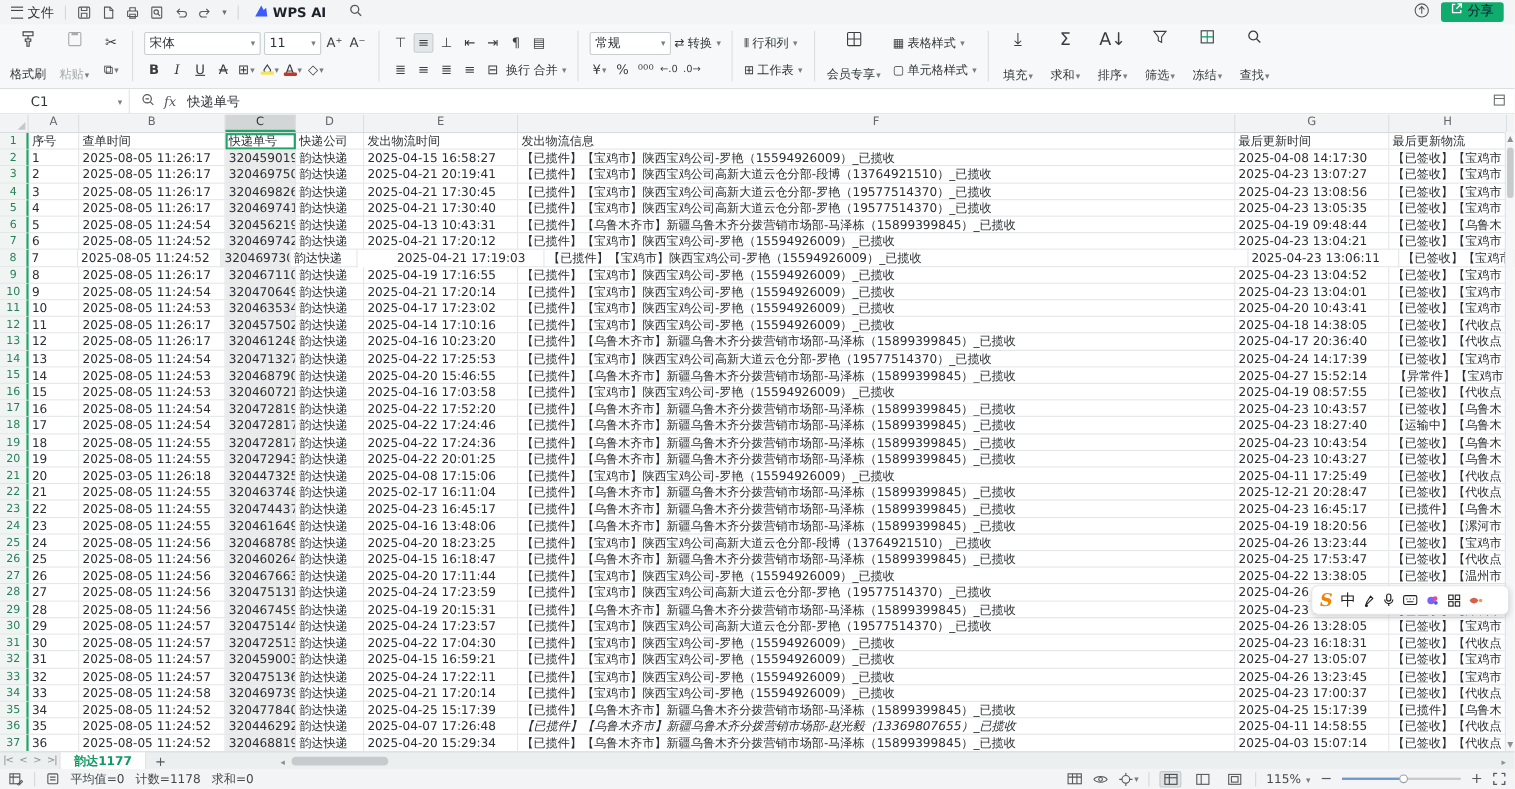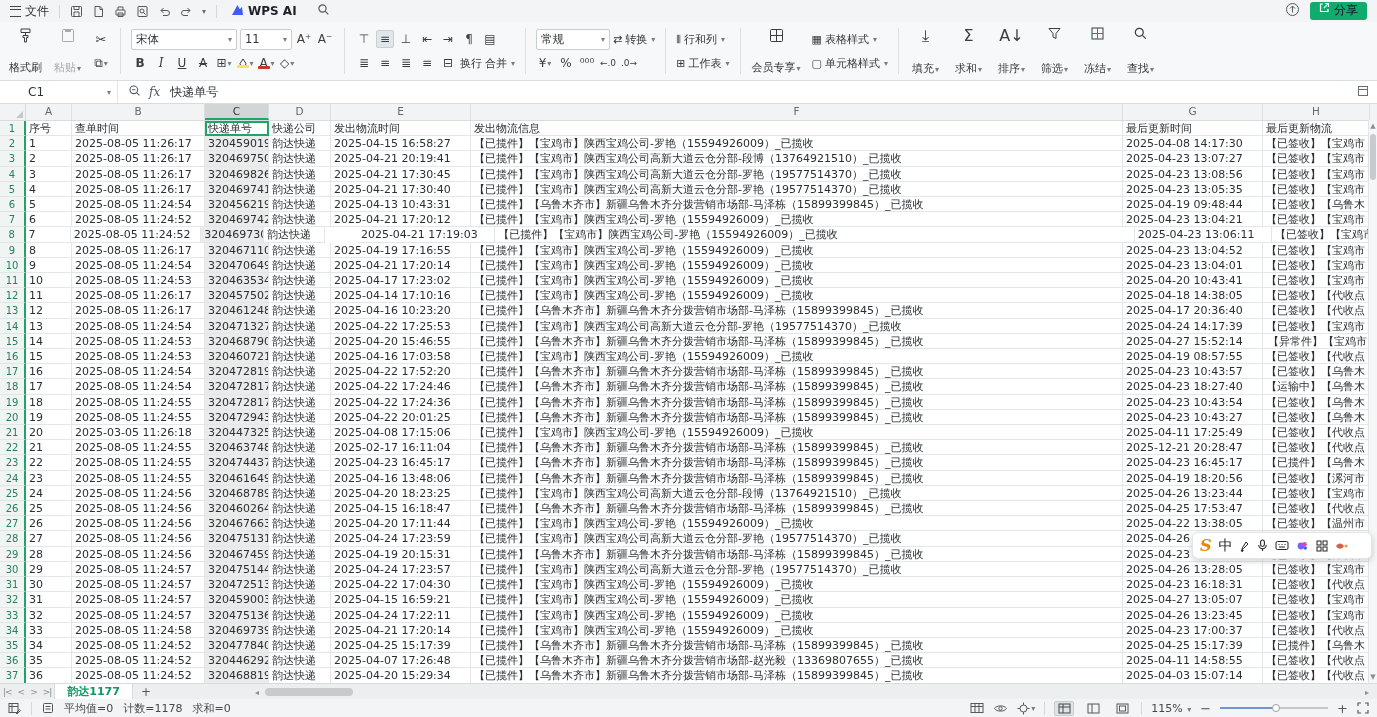--- a/index.html
+++ b/index.html
@@ -744,21 +744,21 @@
         <div class="cell" style="width: 140px; line-height: 15.216px;">2025-04-25 15:17:39</div>
         <div class="cell" style="width: 107px; line-height: 15.216px;">【已揽件】【乌鲁木</div>
       </div>
       <div class="grow-row" style="height: 15.216px;">
         <div class="gut" style="width: 26px; line-height: 15.216px;">36</div>
         <div class="cell" style="width: 46px; line-height: 15.216px;">35</div>
         <div class="cell" style="width: 133px; line-height: 15.216px;">2025-08-05 11:24:52</div>
         <div class="cell csel" style="width: 64px; line-height: 15.216px;">3204462925</div>
         <div class="cell" style="width: 62px; line-height: 15.216px;">韵达快递</div>
         <div class="cell" style="width: 140px; line-height: 15.216px;">2025-04-07 17:26:48</div>
-        <div class="cell" style="width: 652px; line-height: 15.216px;">【已揽件】【乌鲁木齐市】新疆乌鲁木齐分拨营销市场部-赵光毅（13369807655）_已揽收</div>
+        <div class="cell" style="width: 652px; line-height: 15.216px; font-style: italic;">【已揽件】【乌鲁木齐市】新疆乌鲁木齐分拨营销市场部-赵光毅（13369807655）_已揽收</div>
         <div class="cell" style="width: 140px; line-height: 15.216px;">2025-04-11 14:58:55</div>
         <div class="cell" style="width: 107px; line-height: 15.216px;">【已签收】【代收点</div>
       </div>
       <div class="grow-row" style="height: 15.216px;">
         <div class="gut" style="width: 26px; line-height: 15.216px;">37</div>
         <div class="cell" style="width: 46px; line-height: 15.216px;">36</div>
         <div class="cell" style="width: 133px; line-height: 15.216px;">2025-08-05 11:24:52</div>
         <div class="cell csel" style="width: 64px; line-height: 15.216px;">3204688197</div>
         <div class="cell" style="width: 62px; line-height: 15.216px;">韵达快递</div>
         <div class="cell" style="width: 140px; line-height: 15.216px;">2025-04-20 15:29:34</div>

